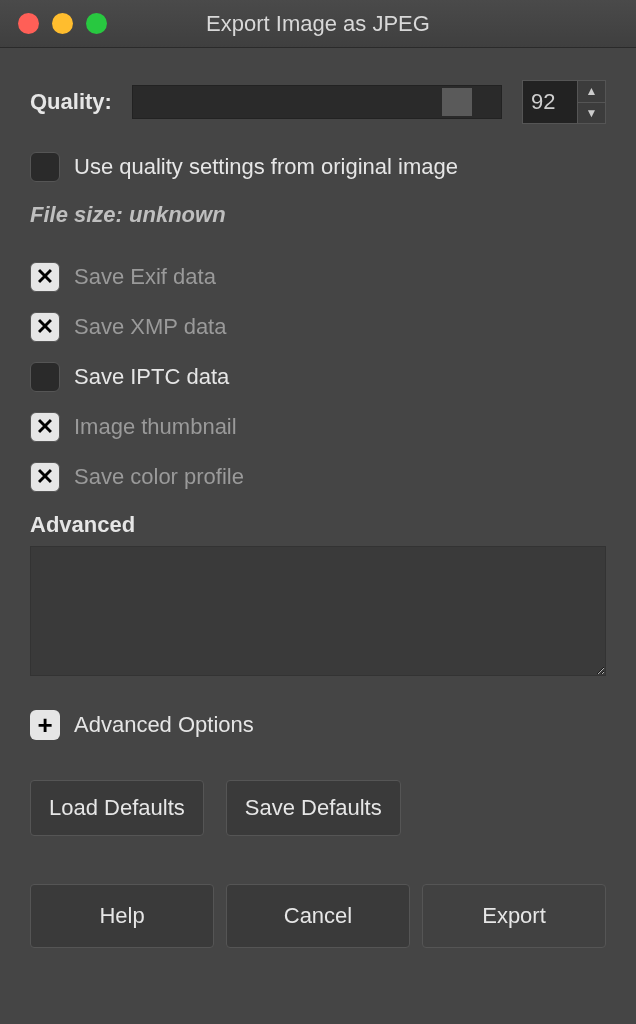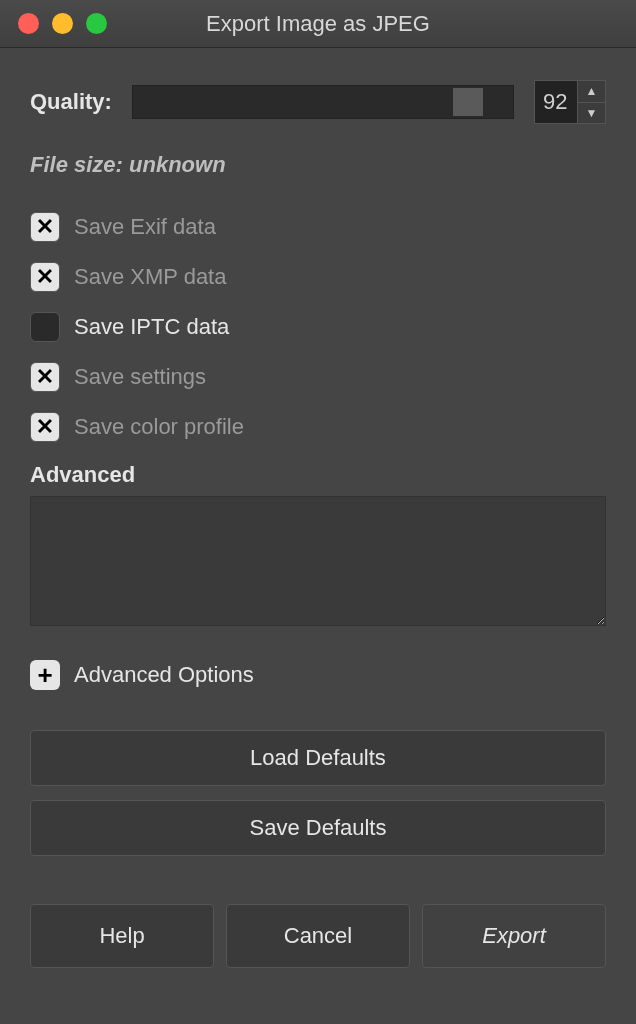--- a/index.html
+++ b/index.html
@@ -64,21 +64,21 @@
       height: 28px;
       width: 30px;
       background: #5a5a5a;
     }
     .spinner {
       display: flex;
       align-items: stretch;
       height: 44px;
     }
     .spinner-input {
-      width: 44px;
+      width: 56px;
       background: #222;
       color: #cfcfcf;
       border: 1px solid #555;
       font-size: 22px;
       padding-left: 8px;
     }
     .spinner-arrows {
       display: flex;
       flex-direction: column;
       width: 28px;
@@ -154,44 +154,43 @@
       align-items: center;
       justify-content: center;
       color: #000;
       font-weight: 900;
       font-size: 26px;
       line-height: 1;
     }
     .advanced-label { font-weight: 400; color: #e6e6e6; }
     .defaults-row {
       display: flex;
-      gap: 14px;
+      gap: 22px;
       margin-bottom: 48px;
-      flex-direction: column;
     }
     .btn {
       background: #3a3a3a;
       border: 1px solid #555;
       border-radius: 4px;
       padding: 14px 18px;
       color: #e6e6e6;
       font-size: 22px;
       cursor: pointer;
     }
     .btn-row {
       display: flex;
       gap: 12px;
       border-radius: 13px;
     }
     .btn-row .btn {
       flex: 1;
       text-align: center;
       padding: 18px 0;
     }
-    .btn-export { background: #414141; font-style: italic; }
+    .btn-export { background: #414141; }
   </style>
 </head>
 <body>
 
 <div class="titlebar">
   <div class="traffic-lights">
     <div class="traffic-light close-btn"></div>
     <div class="traffic-light min-btn"></div>
     <div class="traffic-light max-btn"></div>
   </div>
@@ -207,20 +206,24 @@
     </div>
     <div class="spinner">
       <input class="spinner-input" value="92" style="">
       <div class="spinner-arrows">
         <div class="spinner-arrow">▲</div>
         <div class="spinner-arrow">▼</div>
       </div>
     </div>
   </div>
 
+  <div class="chk-row">
+    <div class="chk"></div>
+    <span class="enabled">Use quality settings from original image</span>
+  </div>
 
   <div class="filesize">File size: unknown</div>
 
 
   <div class="section-gap"></div>
 
   <div class="chk-row">
     <div class="chk checked">
         <span class="x">✕</span>
       </div>
@@ -236,21 +239,21 @@
 
   <div class="chk-row">
     <div class="chk"></div>
     <span class="enabled">Save IPTC data</span>
   </div>
 
   <div class="chk-row">
     <div class="chk checked">
         <span class="x">✕</span>
       </div>
-    <span class="dim">Save settings</span>
+    <span class="dim">Image thumbnail</span>
   </div>
 
   <div class="chk-row">
     <div class="chk checked">
         <span class="x">✕</span>
       </div>
     <span class="dim">Save color profile</span>
   </div>
 
   <div class="comment-label">Advanced</div>

